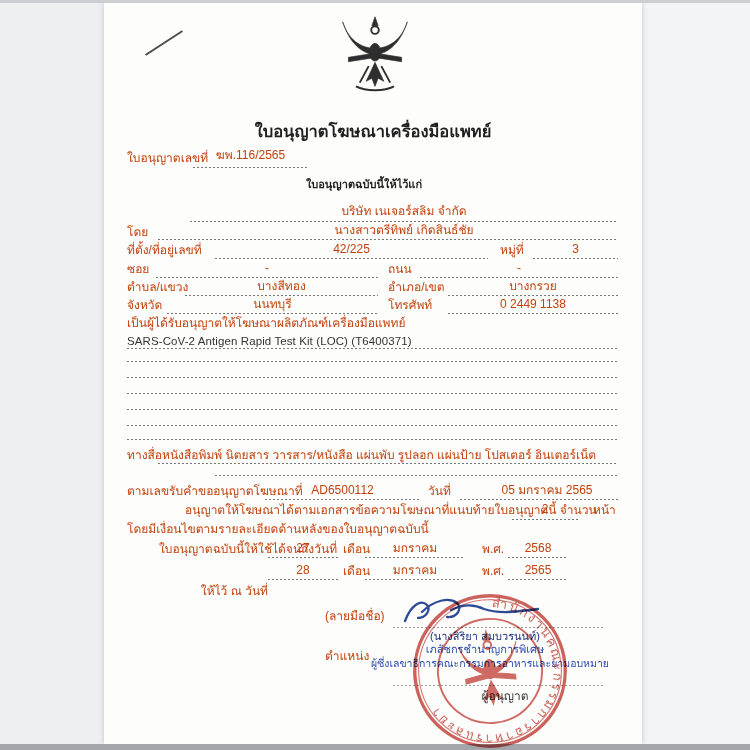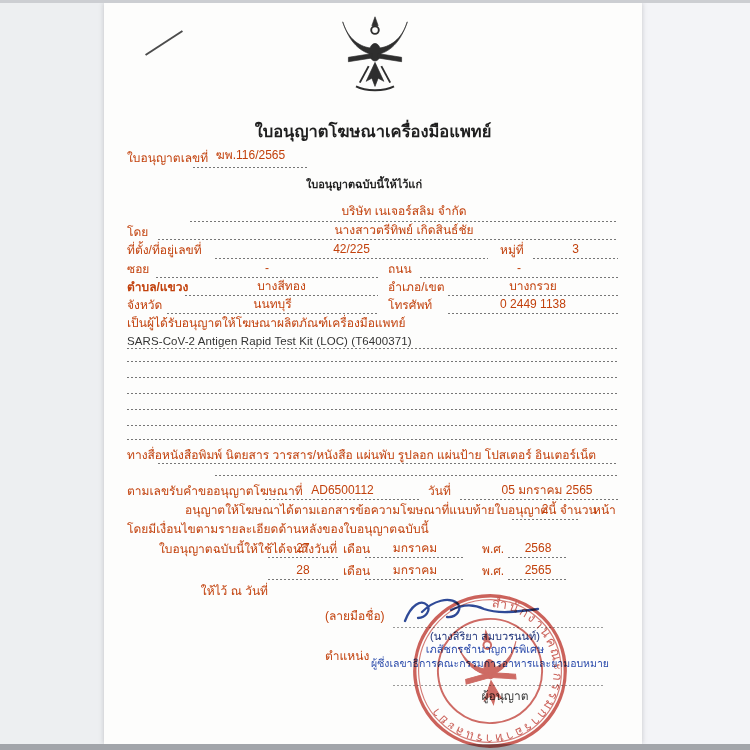--- a/index.html
+++ b/index.html
@@ -79,21 +79,21 @@
   <div class="t v" style="left:533px;top:241px;width:85px;">3</div>
   <div class="ul" style="left:533px;top:258px;width:85px;"></div>
 
   <div class="t" style="left:127px;top:261px;">ซอย</div>
   <div class="t v" style="left:156px;top:260px;width:222px;">-</div>
   <div class="ul" style="left:156px;top:277px;width:222px;"></div>
   <div class="t" style="left:388px;top:261px;">ถนน</div>
   <div class="t v" style="left:420px;top:260px;width:198px;">-</div>
   <div class="ul" style="left:420px;top:277px;width:198px;"></div>
 
-  <div class="t" style="left:127px;top:279px;font-weight:bold;">ตำบล/แขวง</div>
+  <div class="t" style="left:127px;top:279px;">ตำบล/แขวง</div>
   <div class="t v" style="left:185px;top:278px;width:193px;">บางสีทอง</div>
   <div class="ul" style="left:185px;top:295px;width:193px;"></div>
   <div class="t" style="left:388px;top:279px;">อำเภอ/เขต</div>
   <div class="t v" style="left:448px;top:278px;width:170px;">บางกรวย</div>
   <div class="ul" style="left:448px;top:295px;width:170px;"></div>
 
   <div class="t" style="left:127px;top:297px;">จังหวัด</div>
   <div class="t v" style="left:167px;top:296px;width:211px;">นนทบุรี</div>
   <div class="ul" style="left:167px;top:313px;width:211px;"></div>
   <div class="t" style="left:388px;top:297px;">โทรศัพท์</div>

